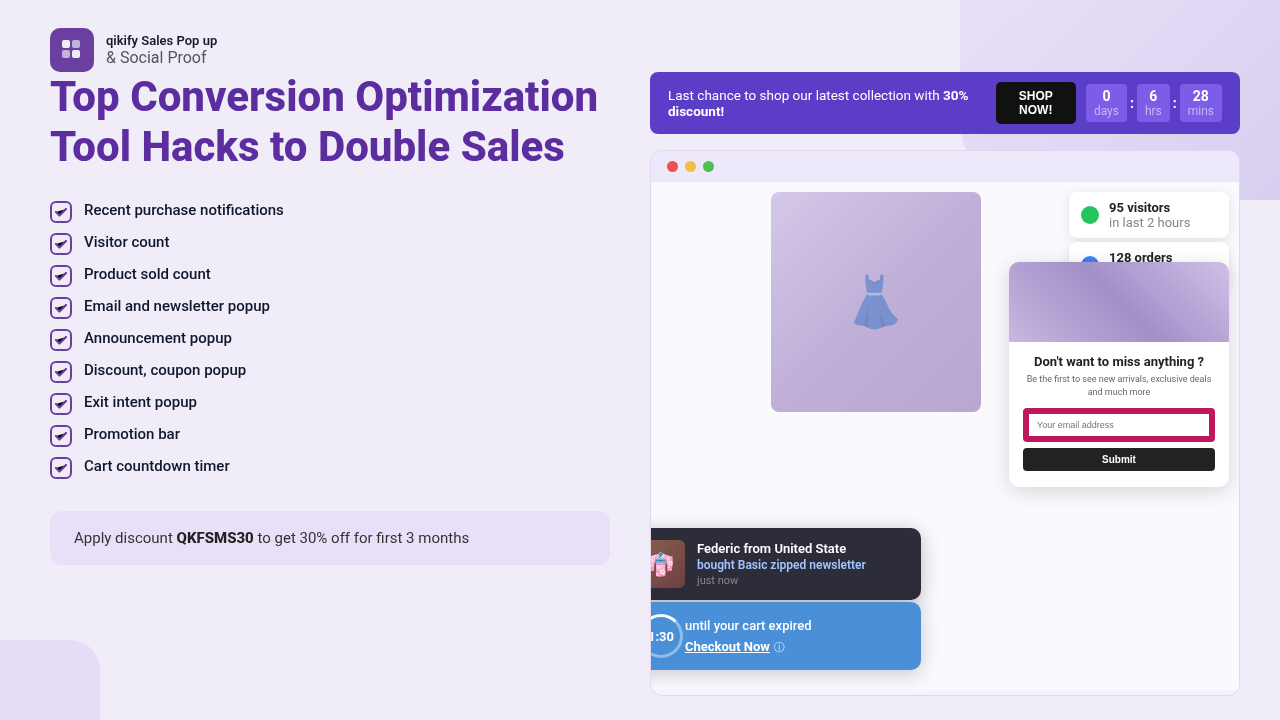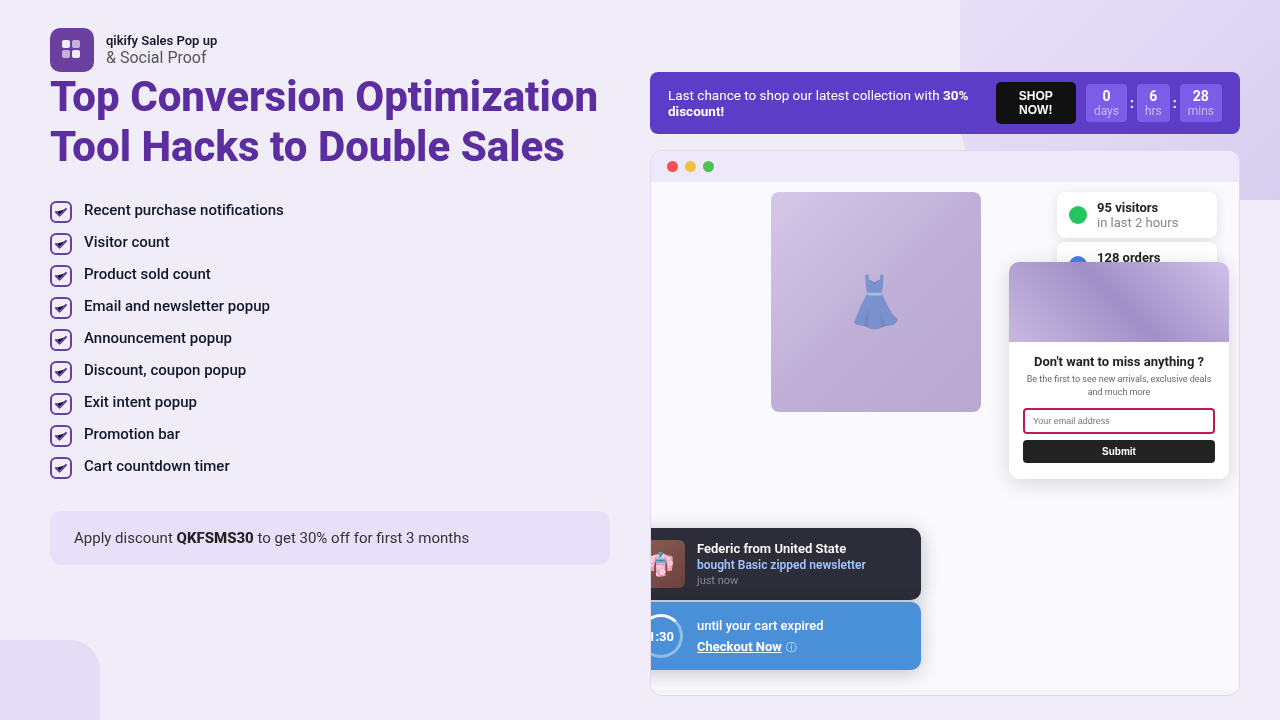--- a/index.html
+++ b/index.html
@@ -270,21 +270,21 @@
     }
     .email-popup-sub {
       font-size: 9px;
       color: #666;
       text-align: center;
       margin-bottom: 10px;
       line-height: 1.4;
     }
     .email-popup-input {
       width: 100%;
-      border: 2px solid #be185d;
+      border: 6px solid #be185d;
       border-radius: 4px;
       padding: 6px 8px;
       font-size: 9px;
       color: #999;
       margin-bottom: 6px;
     }
     .email-popup-btn {
       width: 100%;
       background: #222;
       color: white;
@@ -292,21 +292,21 @@
       border-radius: 4px;
       padding: 6px;
       font-size: 10px;
       font-weight: 600;
       cursor: pointer;
     }
 
     
     .stat-card {
       position: absolute;
-      right: 22px;
+      right: 10px;
       background: white;
       border-radius: 8px;
       box-shadow: 0 2px 12px rgba(0,0,0,0.1);
       padding: 8px 12px;
       display: flex;
       align-items: center;
       gap: 10px;
       min-width: 160px;
     }
     .stat-card-visitors { top: 10px; }
@@ -378,21 +378,21 @@
     
     .cart-popup {
       position: absolute;
       bottom: 20px;
       left: -30px;
       background: #4a90d9;
       border-radius: 10px;
       padding: 12px 18px;
       display: flex;
       align-items: center;
-      gap: 14px;
+      gap: 2px;
       width: 300px;
       box-shadow: 0 4px 20px rgba(0,0,0,0.2);
       z-index: 10;
     }
     .cart-timer {
       width: 44px; height: 44px;
       border-radius: 50%;
       border: 3px solid rgba(255,255,255,0.4);
       border-top-color: white;
       display: flex;

